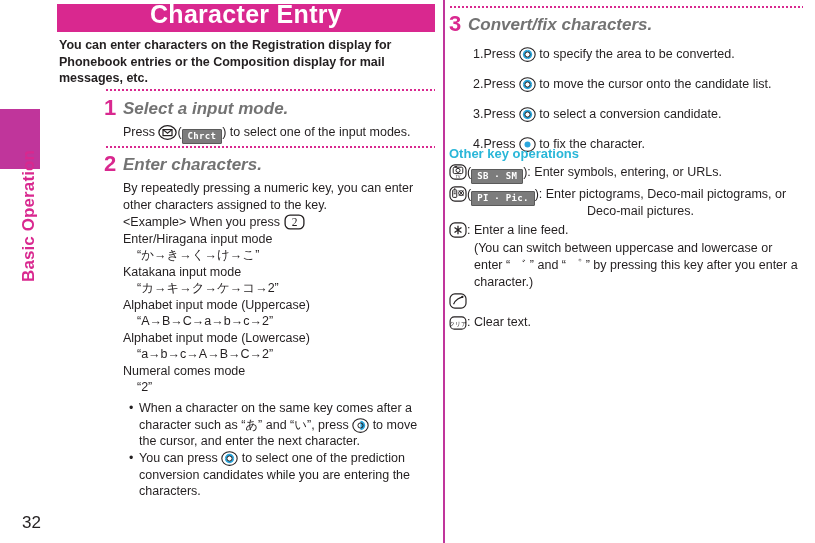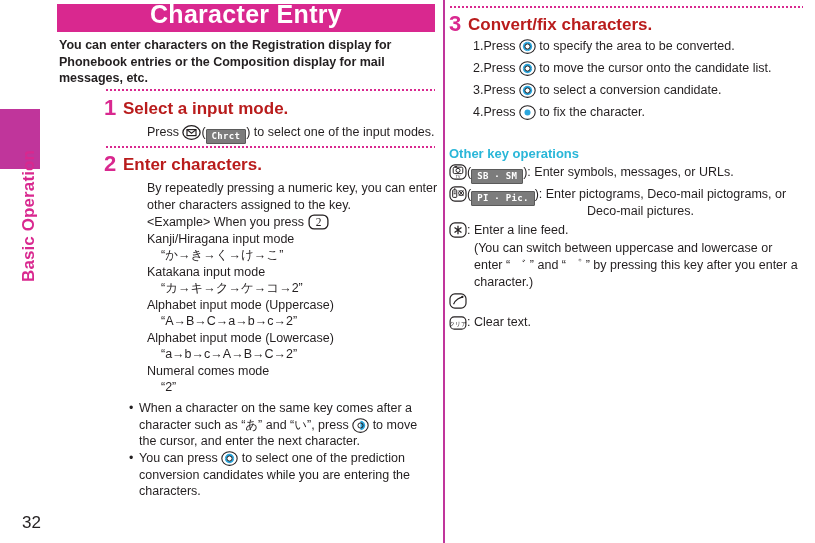--- a/index.html
+++ b/index.html
@@ -63,25 +63,25 @@
     background-size:4px 2px;
     background-repeat:repeat-x;
   }
   
   .step-num{
     position:absolute;
     color:#d9288f;font-weight:bold;font-size:22px;line-height:22px;
   }
   .step-head{
     position:absolute;
-    color:#b91c1c;font-weight:bold;font-size:17px;line-height:20px;
+    color:#737373;font-weight:bold;font-size:17px;line-height:20px;font-style:italic;
   }
   .body-txt{
     position:absolute;
-    font-size:12.5px;line-height:16.5px;color:#231f20;margin-left:24px;
+    font-size:12.5px;line-height:16.5px;color:#231f20;
   }
   .bold{font-weight:normal;}
   .mono-ind{padding-left:14px;}
   
   .keyicon{
     display:inline-block;vertical-align:-4px;position:relative;
   }
   svg.key{display:block;}
   
   .softkey{
@@ -99,21 +99,21 @@
   #other-head{
     position:absolute;left:2px;top:146px;
     color:#29b6d8;font-weight:bold;font-size:13px;
   }
   .opline{
     position:absolute;font-size:12.5px;line-height:17px;color:#231f20;
   }
   .numlist{
     position:absolute;font-size:12.5px;line-height:22px;color:#231f20;
   }
-  .numlist div{white-space:nowrap;}
+  .numlist div{white-space:nowrap;margin-top:8px;}
   .bullet-row{position:absolute;font-size:12.5px;line-height:16.5px;}
 </style>
 </head>
 <body>
 
 <div id="side-tab"></div>
 <div id="side-label">Basic Operation</div>
 <div id="page-number">32</div>
 
 <div id="col-divider"></div>
@@ -144,21 +144,21 @@
 
   <div class="body-txt bold" style="left:66px;top:180px;width:308px;">By repeatedly pressing a numeric key, you can enter other characters assigned to the key.</div>
 
   <div class="body-txt" style="left:66px;top:214px;width:310px;">
     <span>&lt;Example&gt; When you press </span><span class="keyicon"><svg class="key" width="21" height="16" viewBox="0 0 21 16">
           <rect x="1.1" y="1.1" width="18.8" height="13.8" rx="5" ry="5" fill="none" stroke="#231f20" stroke-width="1.3"></rect>
           <text x="10.5" y="12" font-family="Liberation Serif, serif" font-size="11.5" text-anchor="middle" fill="#231f20">2</text>
         </svg></span>
   </div>
 
-  <div class="body-txt bold" style="left:66px;top:231px;width:320px;">Kanji/Hiragana input mode</div>
+  <div class="body-txt bold" style="left:66px;top:231px;width:320px;">Enter/Hiragana input mode</div>
   <div class="body-txt mono-ind" style="left:66px;top:247px;width:320px;">“か→き→く→け→こ”</div>
 
   <div class="body-txt bold" style="left:66px;top:264px;width:320px;">Katakana input mode</div>
   <div class="body-txt mono-ind" style="left:66px;top:280px;width:320px;">“カ→キ→ク→ケ→コ→2”</div>
 
   <div class="body-txt bold" style="left:66px;top:297px;width:320px;">Alphabet input mode (Uppercase)</div>
   <div class="body-txt mono-ind" style="left:66px;top:313px;width:320px;">“A→B→C→a→b→c→2”</div>
 
   <div class="body-txt bold" style="left:66px;top:330px;width:320px;">Alphabet input mode (Lowercase)</div>
   <div class="body-txt mono-ind" style="left:66px;top:346px;width:320px;">“a→b→c→A→B→C→2”</div>
@@ -228,21 +228,21 @@
 
   <div id="other-head">Other key operations</div>
 
   <div class="opline" style="left:2px;top:164px;width:360px;">
     <span class="keyicon"><svg class="key" width="18" height="16" viewBox="0 0 20 18">
           <rect x="1" y="1" width="18" height="16" rx="5.5" ry="5.5" fill="none" stroke="#231f20" stroke-width="1.3"></rect>
           <rect x="4.6" y="3.6" width="10.8" height="7.2" rx="1.6" ry="1.6" fill="none" stroke="#231f20" stroke-width="1.1"></rect>
           <circle cx="10" cy="7.2" r="2.3" fill="none" stroke="#231f20" stroke-width="1.1"></circle>
           <rect x="6" y="2.4" width="3" height="1.4" fill="#231f20"></rect>
           <text x="10" y="15.4" font-family="Liberation Sans, sans-serif" font-size="4" text-anchor="middle" fill="#231f20">TV</text>
-        </svg></span><span>(</span><span class="softkey">SB · SM</span><span>): Enter symbols, messages, or URLs.</span>
+        </svg></span><span>(</span><span class="softkey">SB · SM</span><span>): Enter symbols, entering, or URLs.</span>
   </div>
 
   <div class="opline" style="left:2px;top:186px;width:360px;">
     <span class="keyicon"><svg class="key" width="18" height="16" viewBox="0 0 20 18">
           <rect x="1" y="1" width="18" height="16" rx="5.5" ry="5.5" fill="none" stroke="#231f20" stroke-width="1.3"></rect>
           <rect x="4" y="4.4" width="4.6" height="8.4" rx="0.8" fill="none" stroke="#231f20" stroke-width="1.1"></rect>
           <rect x="5.1" y="6.2" width="2.4" height="1" fill="#231f20"></rect>
           <rect x="5.1" y="8.2" width="2.4" height="1" fill="#231f20"></rect>
           <circle cx="6.3" cy="3.3" r="0.9" fill="#231f20"></circle>
           <path d="M11 5 l5 6 M16 5 l-5 6" stroke="#231f20" stroke-width="1.1" fill="none"></path>

